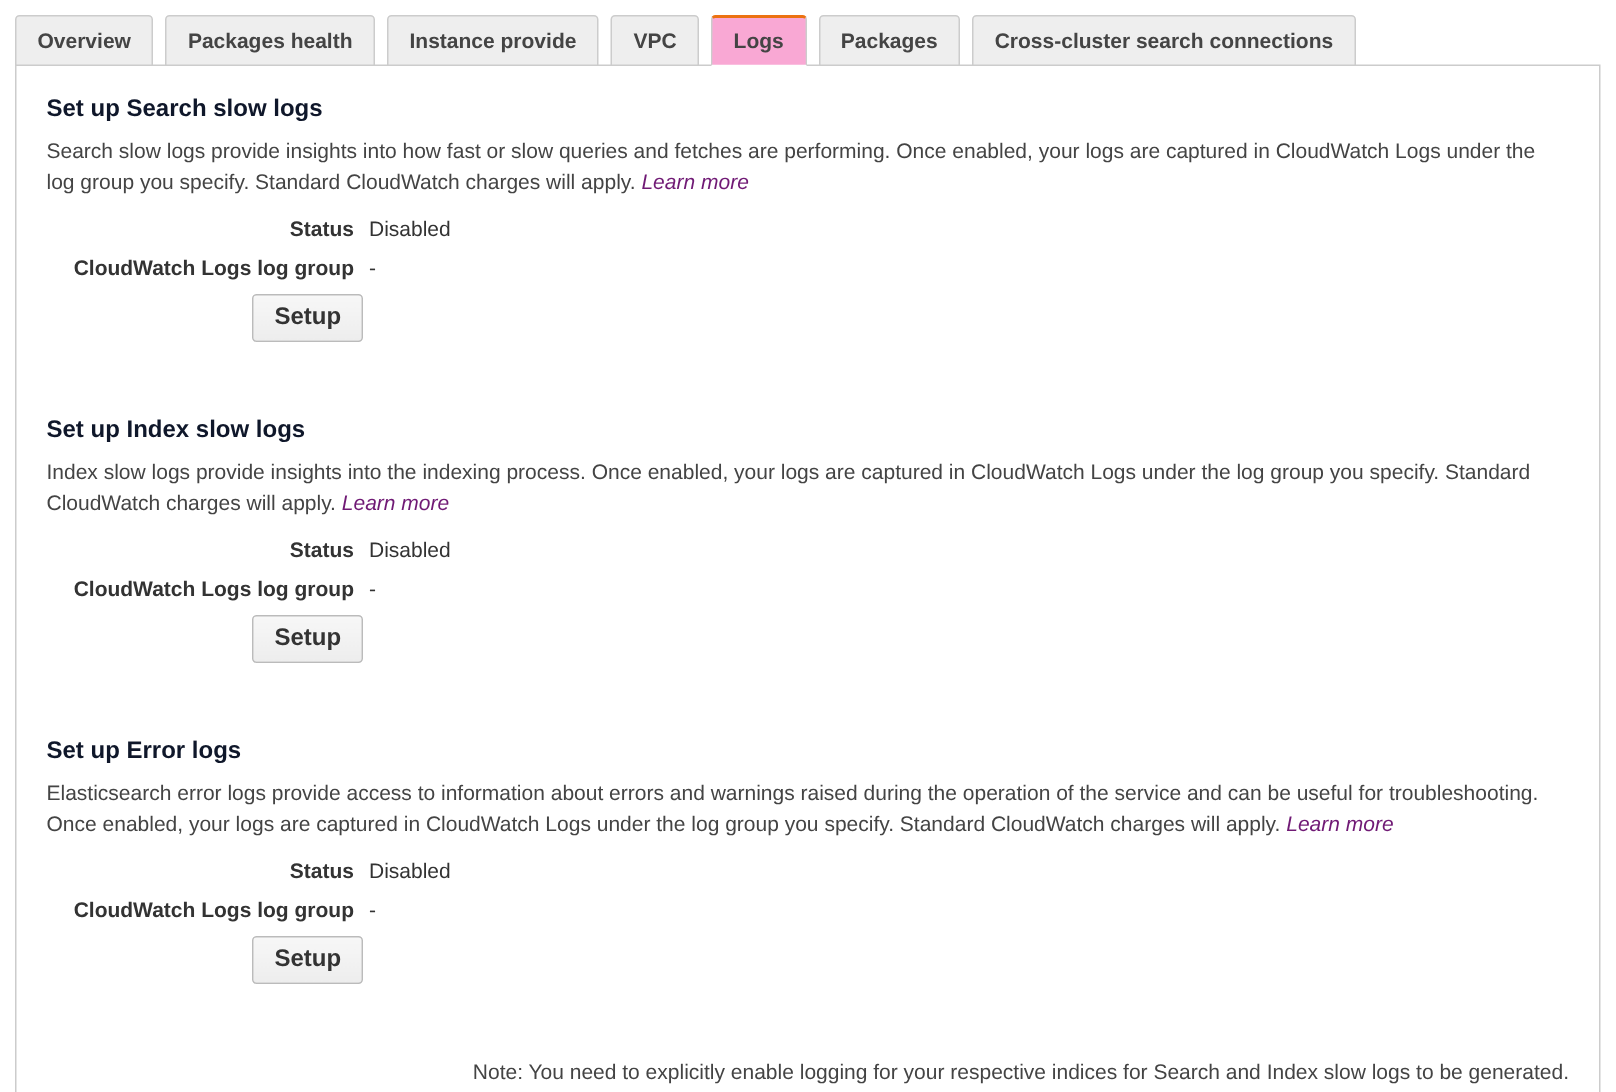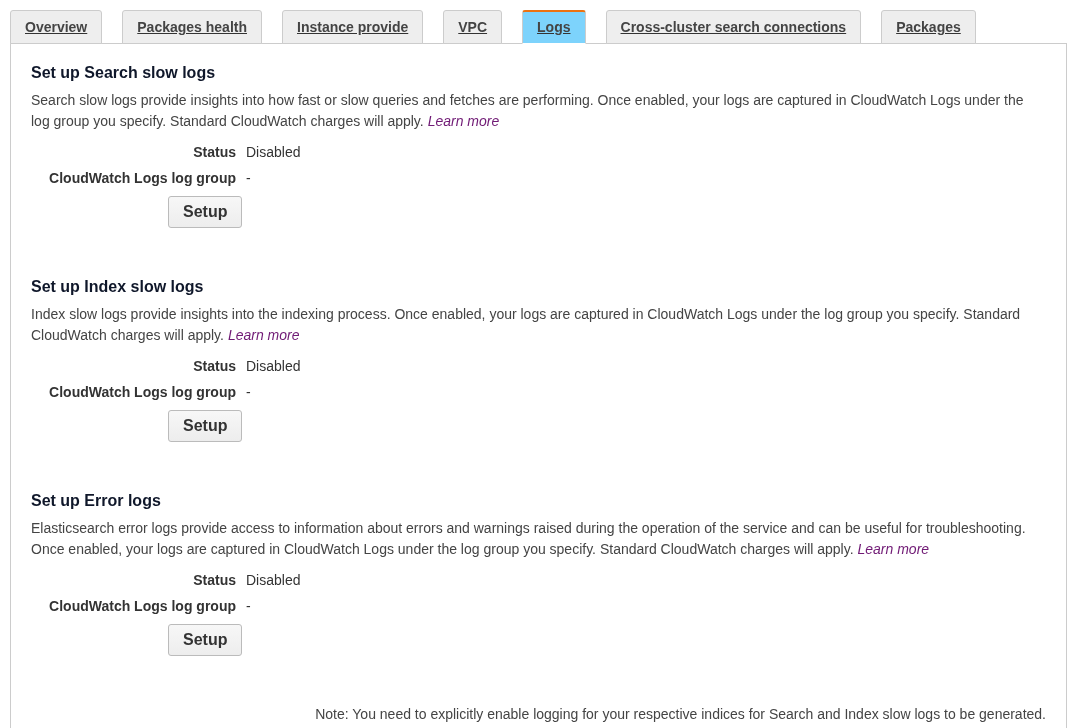--- a/index.html
+++ b/index.html
@@ -9,39 +9,38 @@
     }
     body {
       font-family: "Helvetica Neue", Helvetica, Arial, sans-serif;
       font-size: 14px;
       color: #333;
       background: #fff;
       padding: 10px;
     }
     .tabs {
       display: flex;
-      gap: 20px;
+      gap: 8px;
       margin-bottom: -1px;
       position: relative;
       z-index: 1;
-      text-decoration: underline;
     }
     .tab {
       padding: 8px 14px;
       background: #eee;
       border: 1px solid #ccc;
       border-top-left-radius: 3px;
       border-top-right-radius: 3px;
       cursor: pointer;
       font-weight: bold;
       color: #444;
       font-size: 14px;
     }
     .tab.active {
-      background: #7dd3fc;
+      background: #f9a8d4;
       border-top: 2px solid #ec7211;
       border-bottom: 1px solid #fff;
       padding-top: 7px;
     }
     .content {
       border: 1px solid #ccc;
       padding: 20px 20px 18px 20px;
     }
     .section {
       margin-bottom: 50px;
@@ -103,22 +102,22 @@
   </style>
 </head>
 <body>
 
 <div class="tabs">
   <div class="tab">Overview</div>
   <div class="tab">Packages health</div>
   <div class="tab">Instance provide</div>
   <div class="tab">VPC</div>
   <div class="tab active">Logs</div>
+  <div class="tab">Packages</div>
   <div class="tab">Cross-cluster search connections</div>
-  <div class="tab">Packages</div>
 </div>
 
 <div class="content">
 
   <div class="section">
     <div class="section-title">Set up Search slow logs</div>
     <div class="section-desc">
       <span>Search slow logs provide insights into how fast or slow queries and fetches are performing. Once enabled, your logs are captured in CloudWatch Logs under the log group you specify. Standard CloudWatch charges will apply.</span>
       <a class="learn-more">Learn more</a>
     </div>

